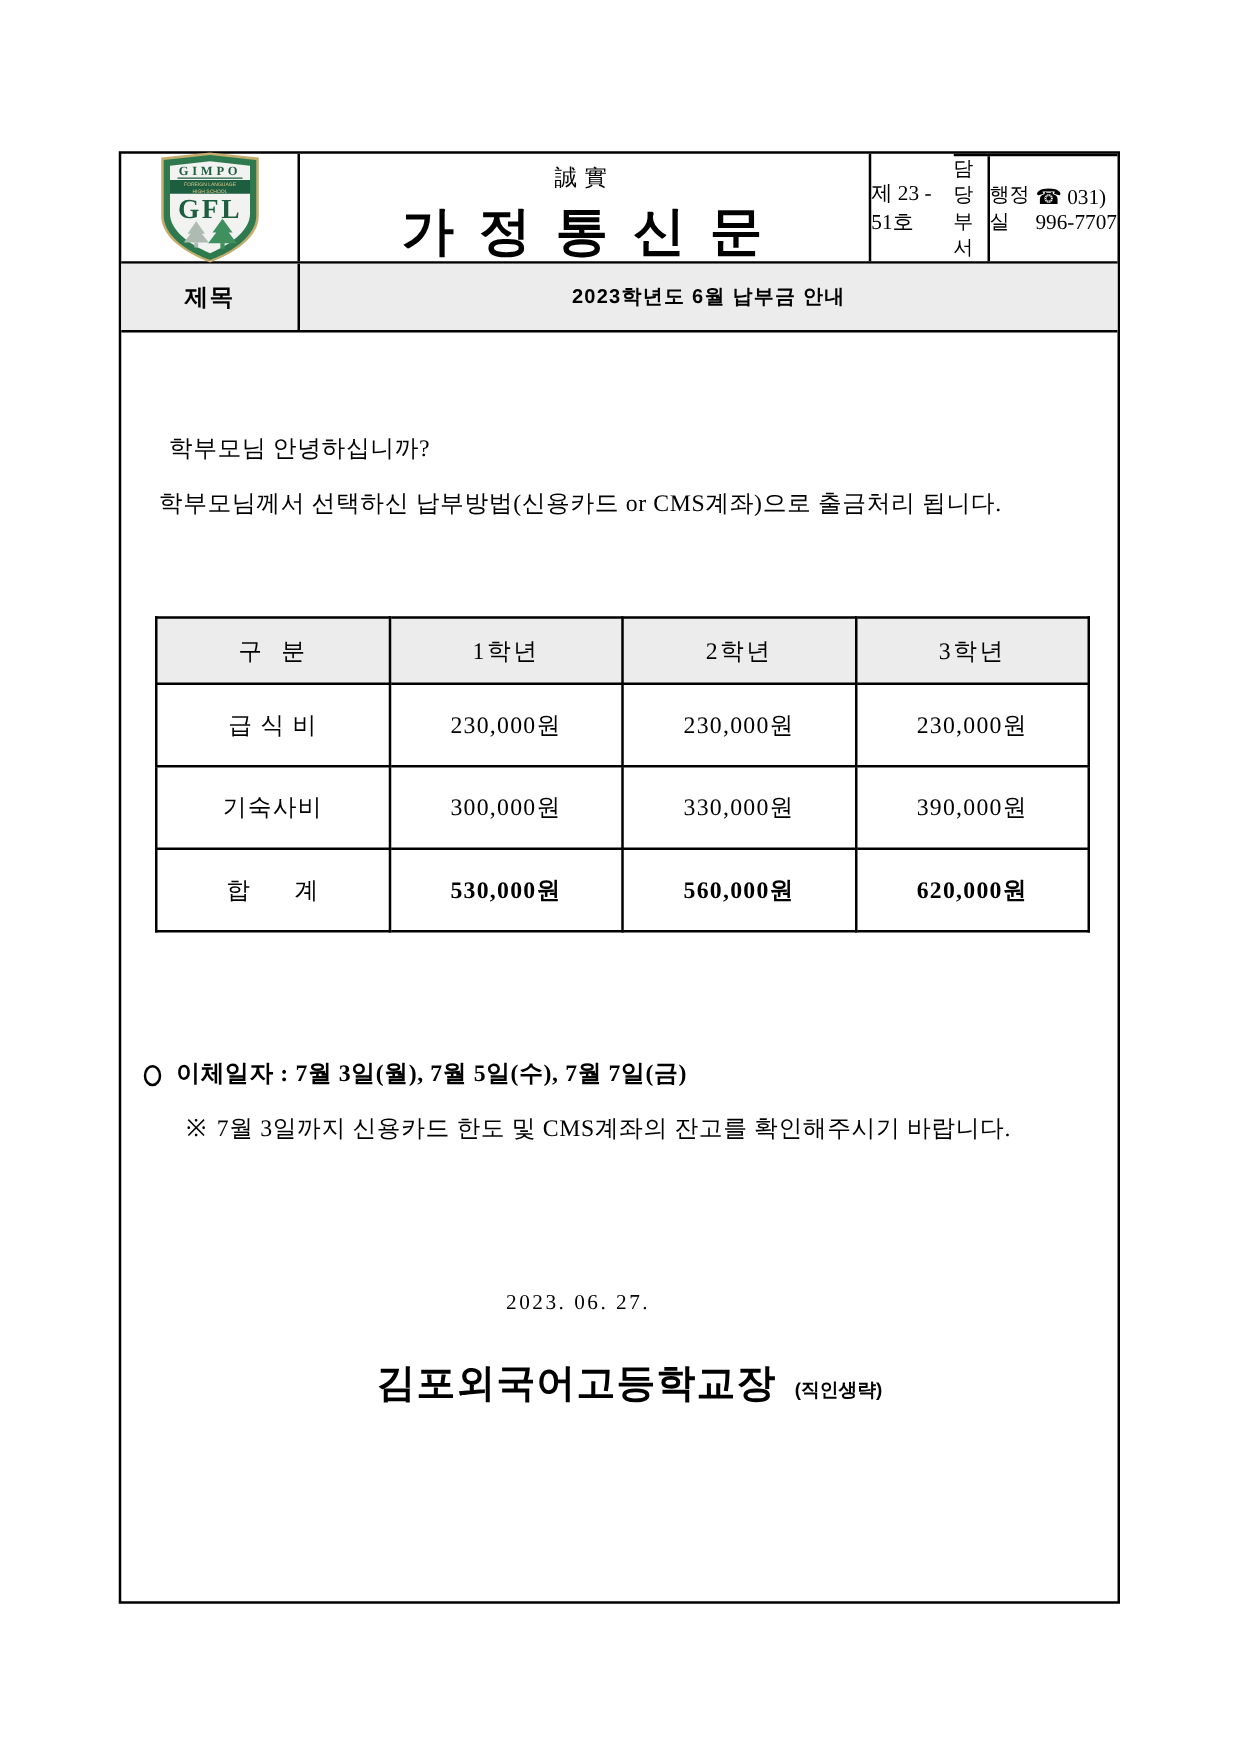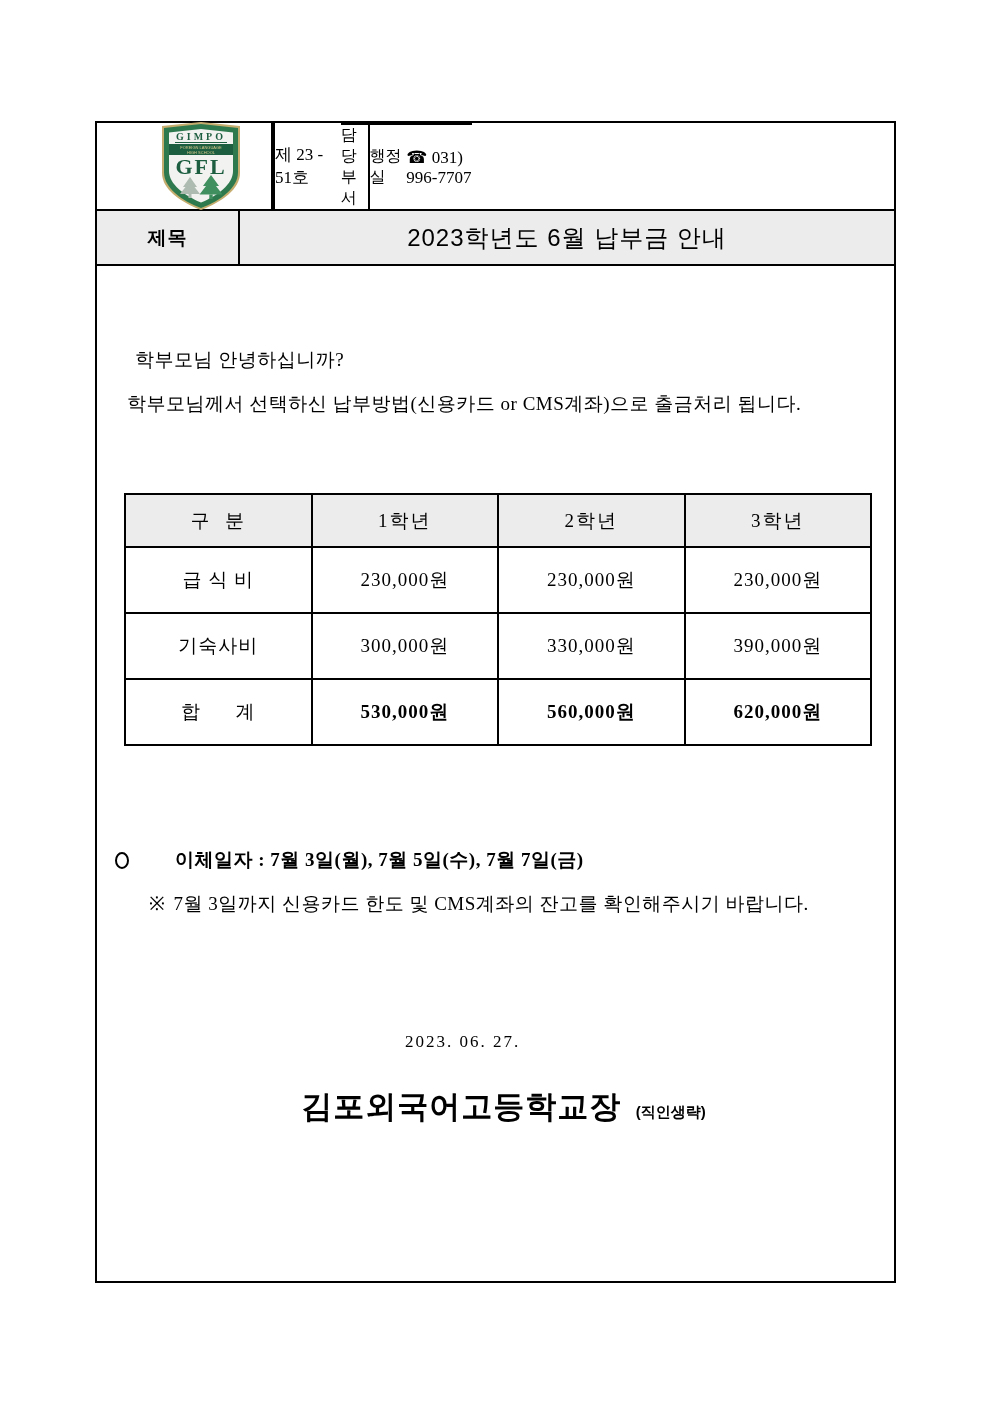--- a/index.html
+++ b/index.html
@@ -13,21 +13,21 @@
 
   .doc {
     position: absolute;
     left: 95px; top: 121px;
     width: 801px; height: 1162px;
     border: 2px solid #000;
     background: #fff;
   }
 
   
-  .header-row1 { display: flex; height: 88px; border-bottom: 2px solid #000; padding-left: 33px; }
+  .header-row1 { display: flex; height: 88px; border-bottom: 2px solid #000; }
 
   .logo-cell {
     width: 143px; flex: 0 0 143px;
     border-right: 2px solid #000;
     display: flex; align-items: center; justify-content: center;
   }
 
   .title-cell {
     flex: 1;
     display: flex; flex-direction: column; align-items: center;
@@ -68,21 +68,21 @@
     font-family: "Liberation Sans", "DejaVu Sans", sans-serif;
   }
   .subject-label {
     width: 143px; flex: 0 0 143px;
     border-right: 2px solid #000;
     display: flex; align-items: center; justify-content: center;
     font-size: 19px; font-weight: 600; letter-spacing: 1px;
   }
   .subject-value {
     flex: 1; display: flex; align-items: center; justify-content: center;
-    font-size: 24px; font-weight: 400; letter-spacing: 1px; white-space: pre;
+    font-size: 16px; font-weight: 700; letter-spacing: 1px; white-space: pre;
   }
 
   
   .doc-body { position: relative; height: 990px; }
 
   .greeting-block {
     padding: 72px 30px 0 30px;
     font-size: 19px; line-height: 44px;
     letter-spacing: 0.5px;
   }
@@ -106,21 +106,21 @@
     height: 53px;
     font-weight: 400; letter-spacing: 2px;
   }
   .fee-table td { height: 66px; letter-spacing: 1px; }
   .fee-table tr.total-row td.val { font-weight: 700; }
 
   .notice-block { margin-top: 92px; font-size: 19px; line-height: 44px; }
   .transfer-line {
     padding-left: 18px;
     font-weight: 700; letter-spacing: 0.5px;
-    display: flex; align-items: center; gap: 34px;
+    display: flex; align-items: center;
   }
   .circle-bullet {
     display: inline-block;
     width: 14px; height: 17px;
     border: 2.5px solid #000;
     border-radius: 50%;
     margin-right: 12px;
     flex: 0 0 auto;
   }
   .note-line { padding-left: 52px; letter-spacing: 0.5px; }
@@ -174,20 +174,24 @@
           <path d="M31 56 L38 66 L35.5 66 L41 73 L21 73 L26.5 66 L24 66 Z" fill="#aebbb1"></path>
           <rect x="29.5" y="73" width="3" height="4" fill="#aebbb1"></rect>
           <path d="M52 54 L60 65 L57 65 L63.5 73.5 L40.5 73.5 L47 65 L44 65 Z" fill="#3f8f5f"></path>
           <rect x="50.3" y="73.5" width="3.4" height="4.5" fill="#3f8f5f"></rect>
         </g>
 
         <path d="M18 72 C25 77.5 33 81 42 84.5 C51 81 59 77.5 66 72 C60 78 52 82 42 86 C32 82 24 78 18 72 Z" fill="#2e7a4e"></path>
       </svg>
     </div>
 
+    <div class="title-cell">
+      <div class="motto">誠實</div>
+      <div class="main-title">가 정 통 신 문</div>
+    </div>
 
     <div class="info-cell">
       <div class="info-row">제 23 - 51호</div>
       <div class="info-row dept-row">
         <div class="dept-label">담당부서</div>
         <div class="dept-value">행정실</div>
       </div>
       <div class="info-row">☎ 031) 996-7707</div>
     </div>
   </div>

